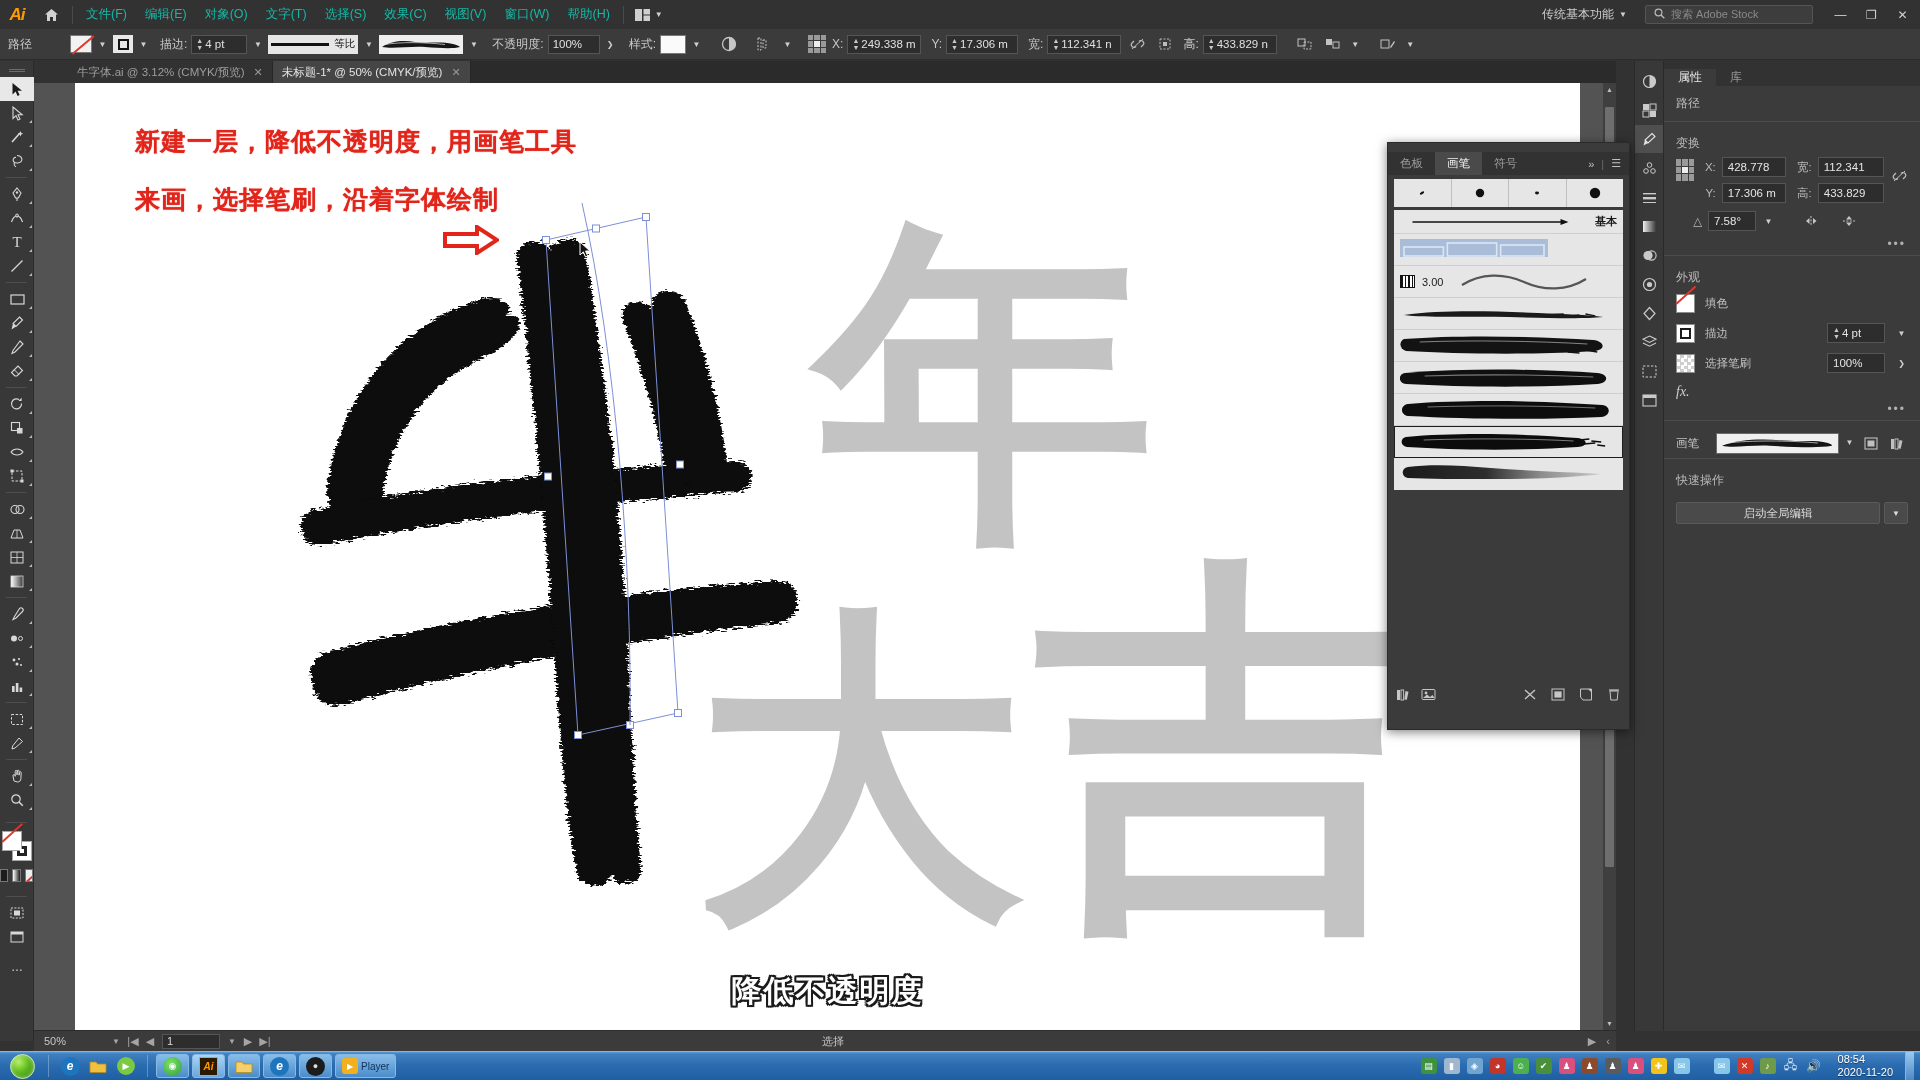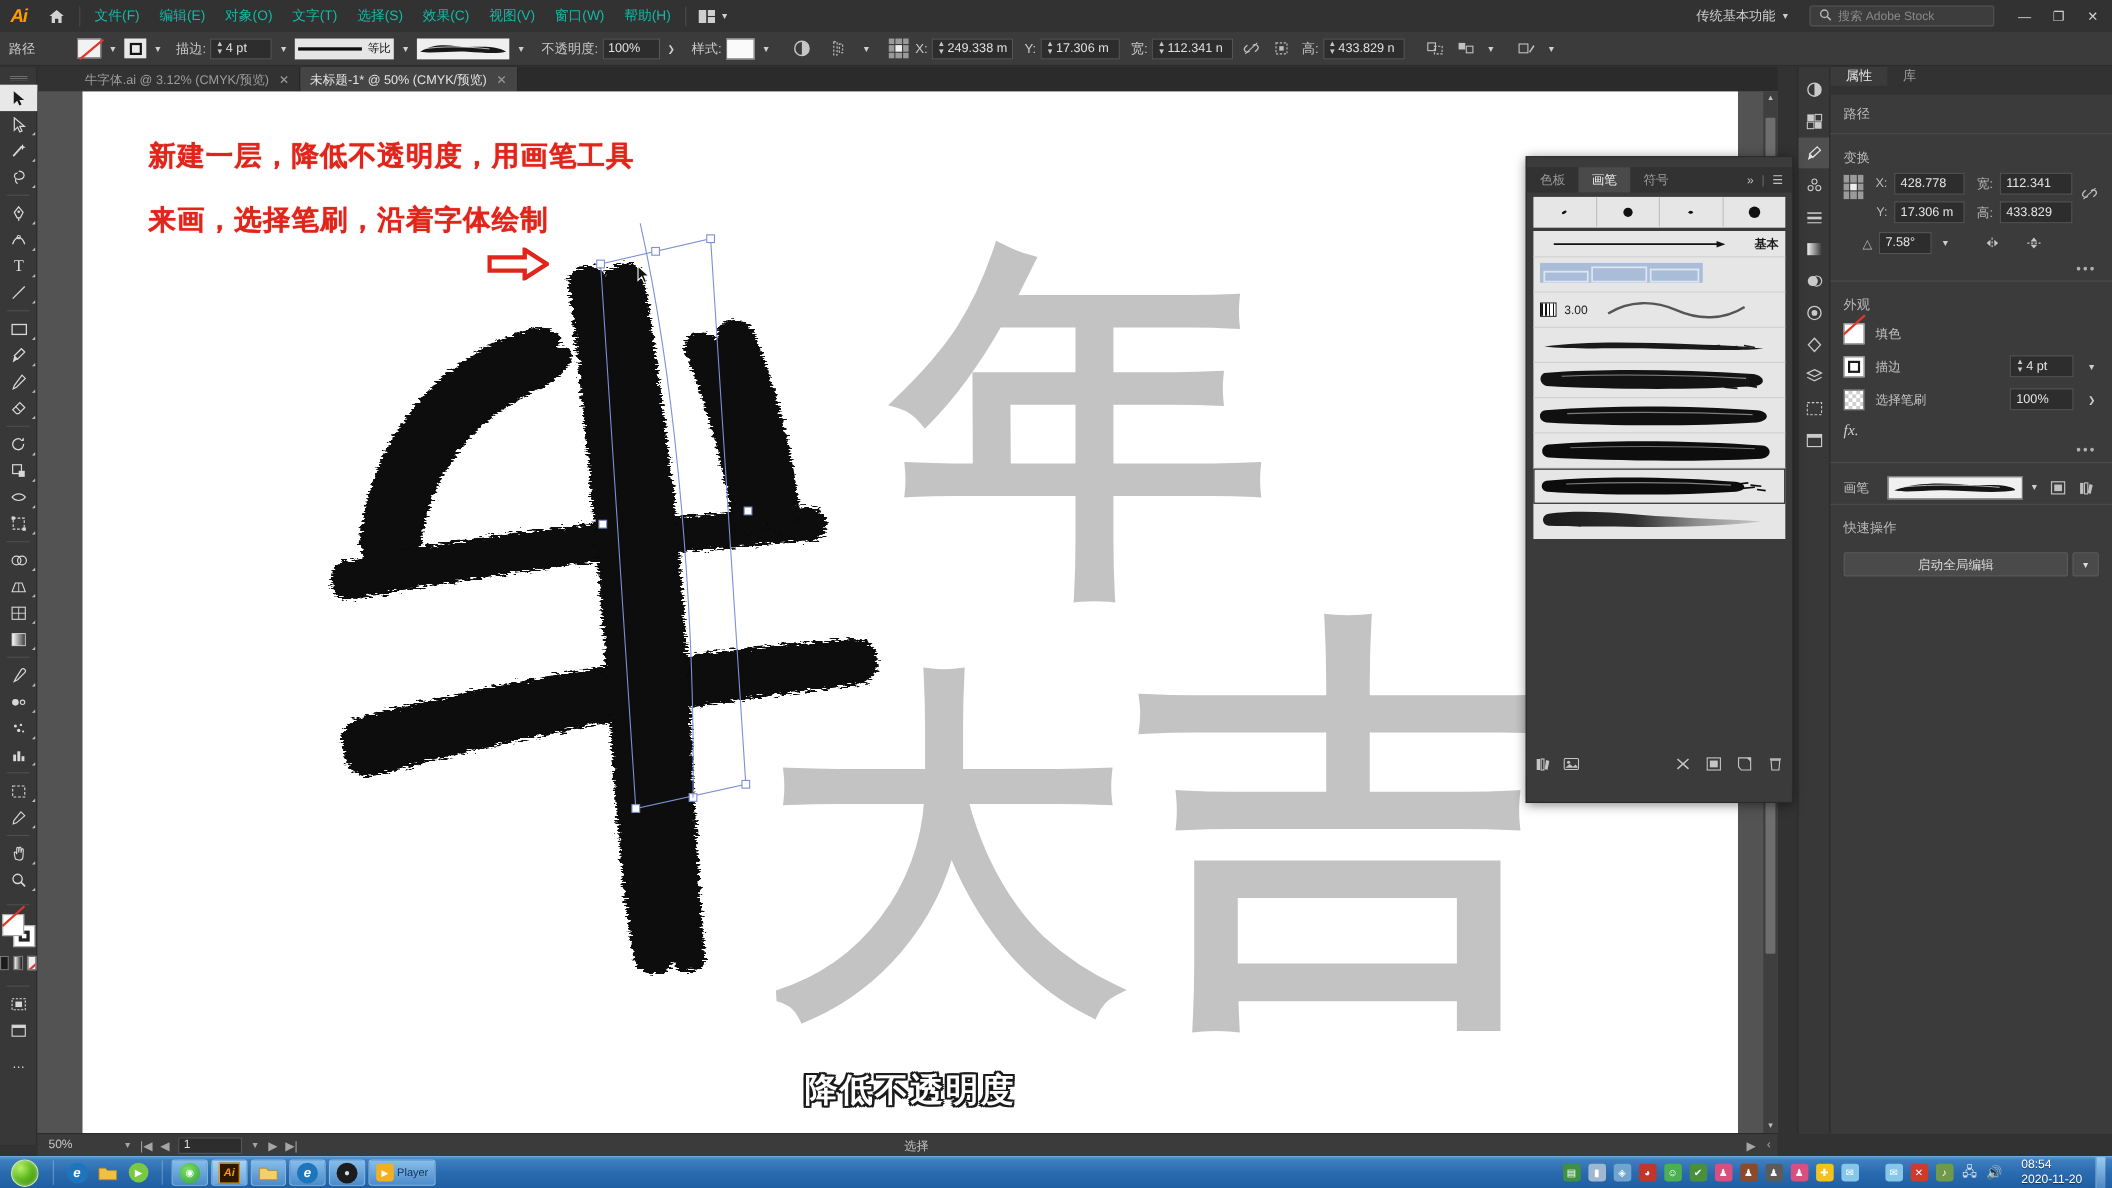--- a/index.html
+++ b/index.html
@@ -213,21 +213,21 @@
   }
   .rail-btn {
     width:29px; height:28px; display:flex;align-items:center;justify-content:center;color:#cacaca;
   }
   .rail-btn.active{background:#4f4f4f;}
 
   .props {
     position:absolute; right:0; top:61px; width:257px; height:970px;
     background:#3b3b3b; border-left:1px solid #2a2a2a;
   }
-  .props-tabs { display:flex; height:25px; background:#323232; align-items:flex-start; }
+  .props-tabs { display:flex; height:25px; background:#323232; align-items:flex-end; }
   .ptab { padding:0 14px; display:flex;align-items:center; font-size:12px; color:#9a9a9a; background:#323232;}
   .ptab.active { background:#3b3b3b; color:#e6e6e6; }
   .psec-title { font-size:12px; color:#b9b9b9; padding:9px 12px 5px; }
   .psec-div { height:1px; background:#4c4c4c; margin: 4px 0; }
   .pgrid { padding: 0 12px; }
   .prow { display:flex; align-items:center; gap:6px; margin-bottom:6px; }
   .plab { font-size:11.5px; color:#b9b9b9; width:12px; text-align:right;}
   .pfield {
     background:#2d2d2d; border:1px solid #555; height:20px; width:64px;
     display:flex; align-items:center; padding:0 5px; font-size:11.5px; color:#e4e4e4;

